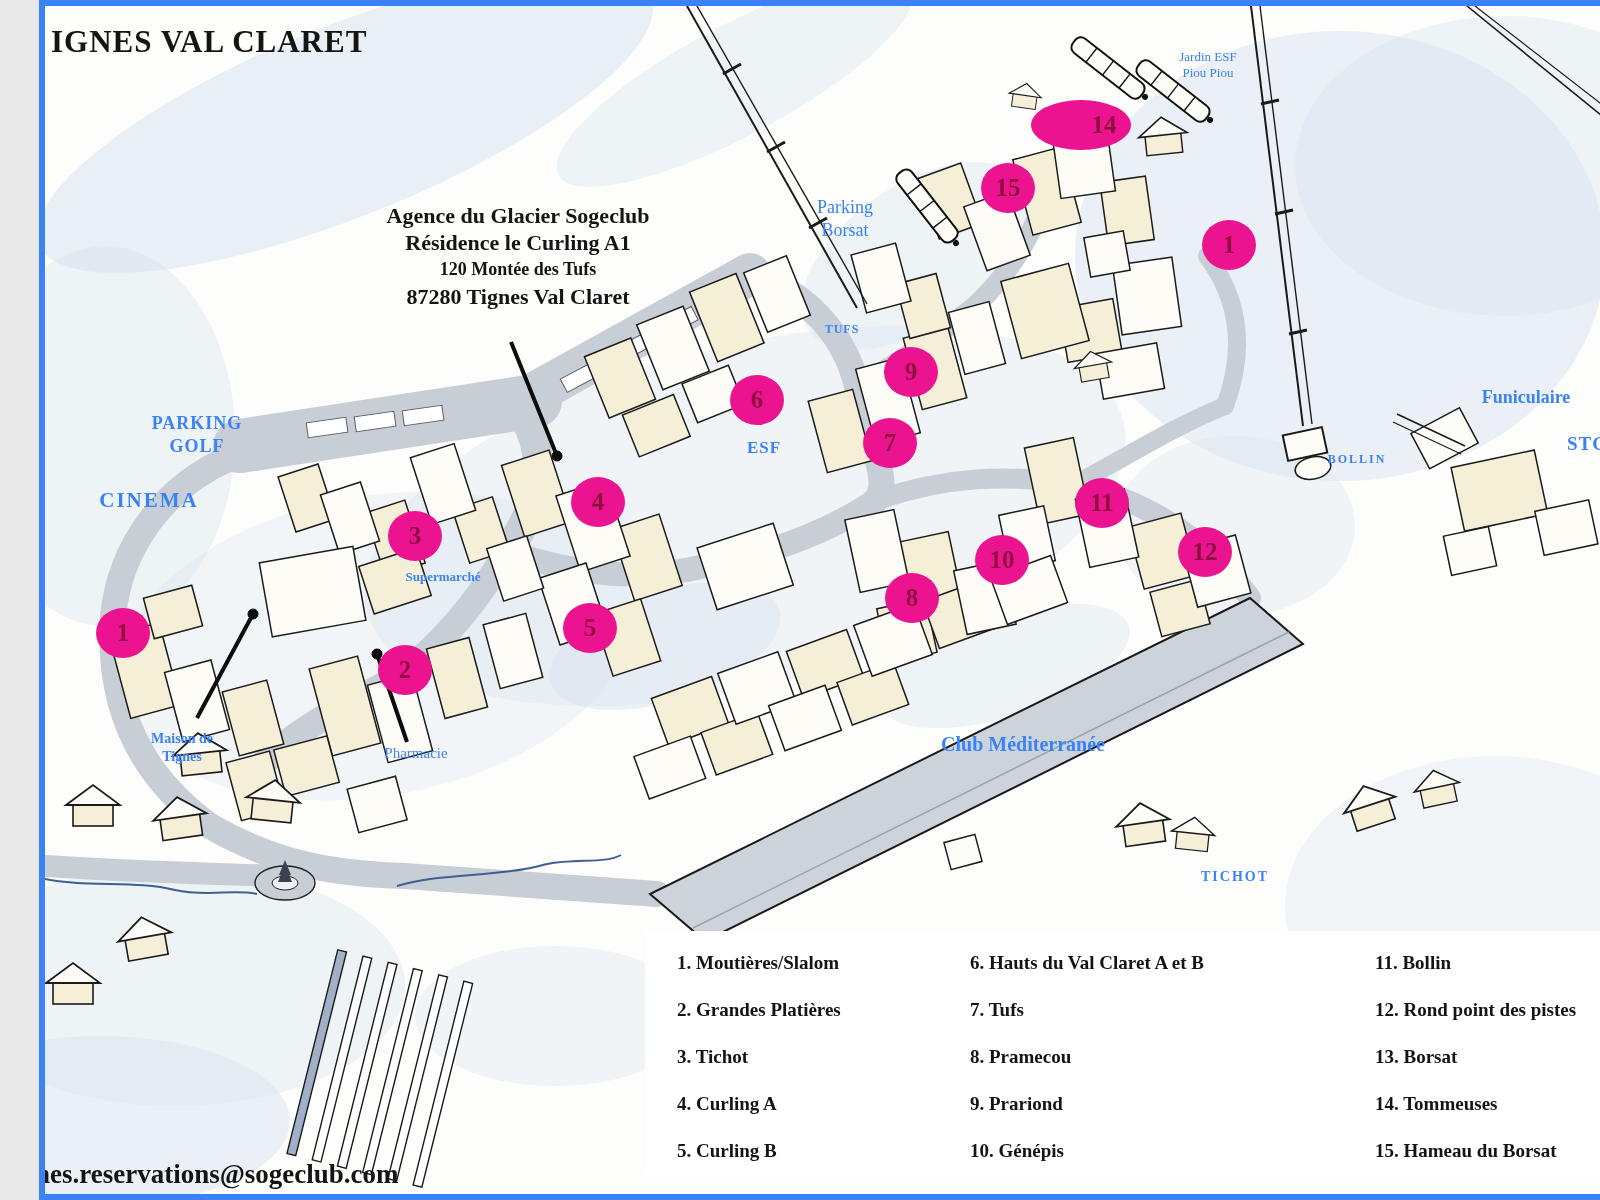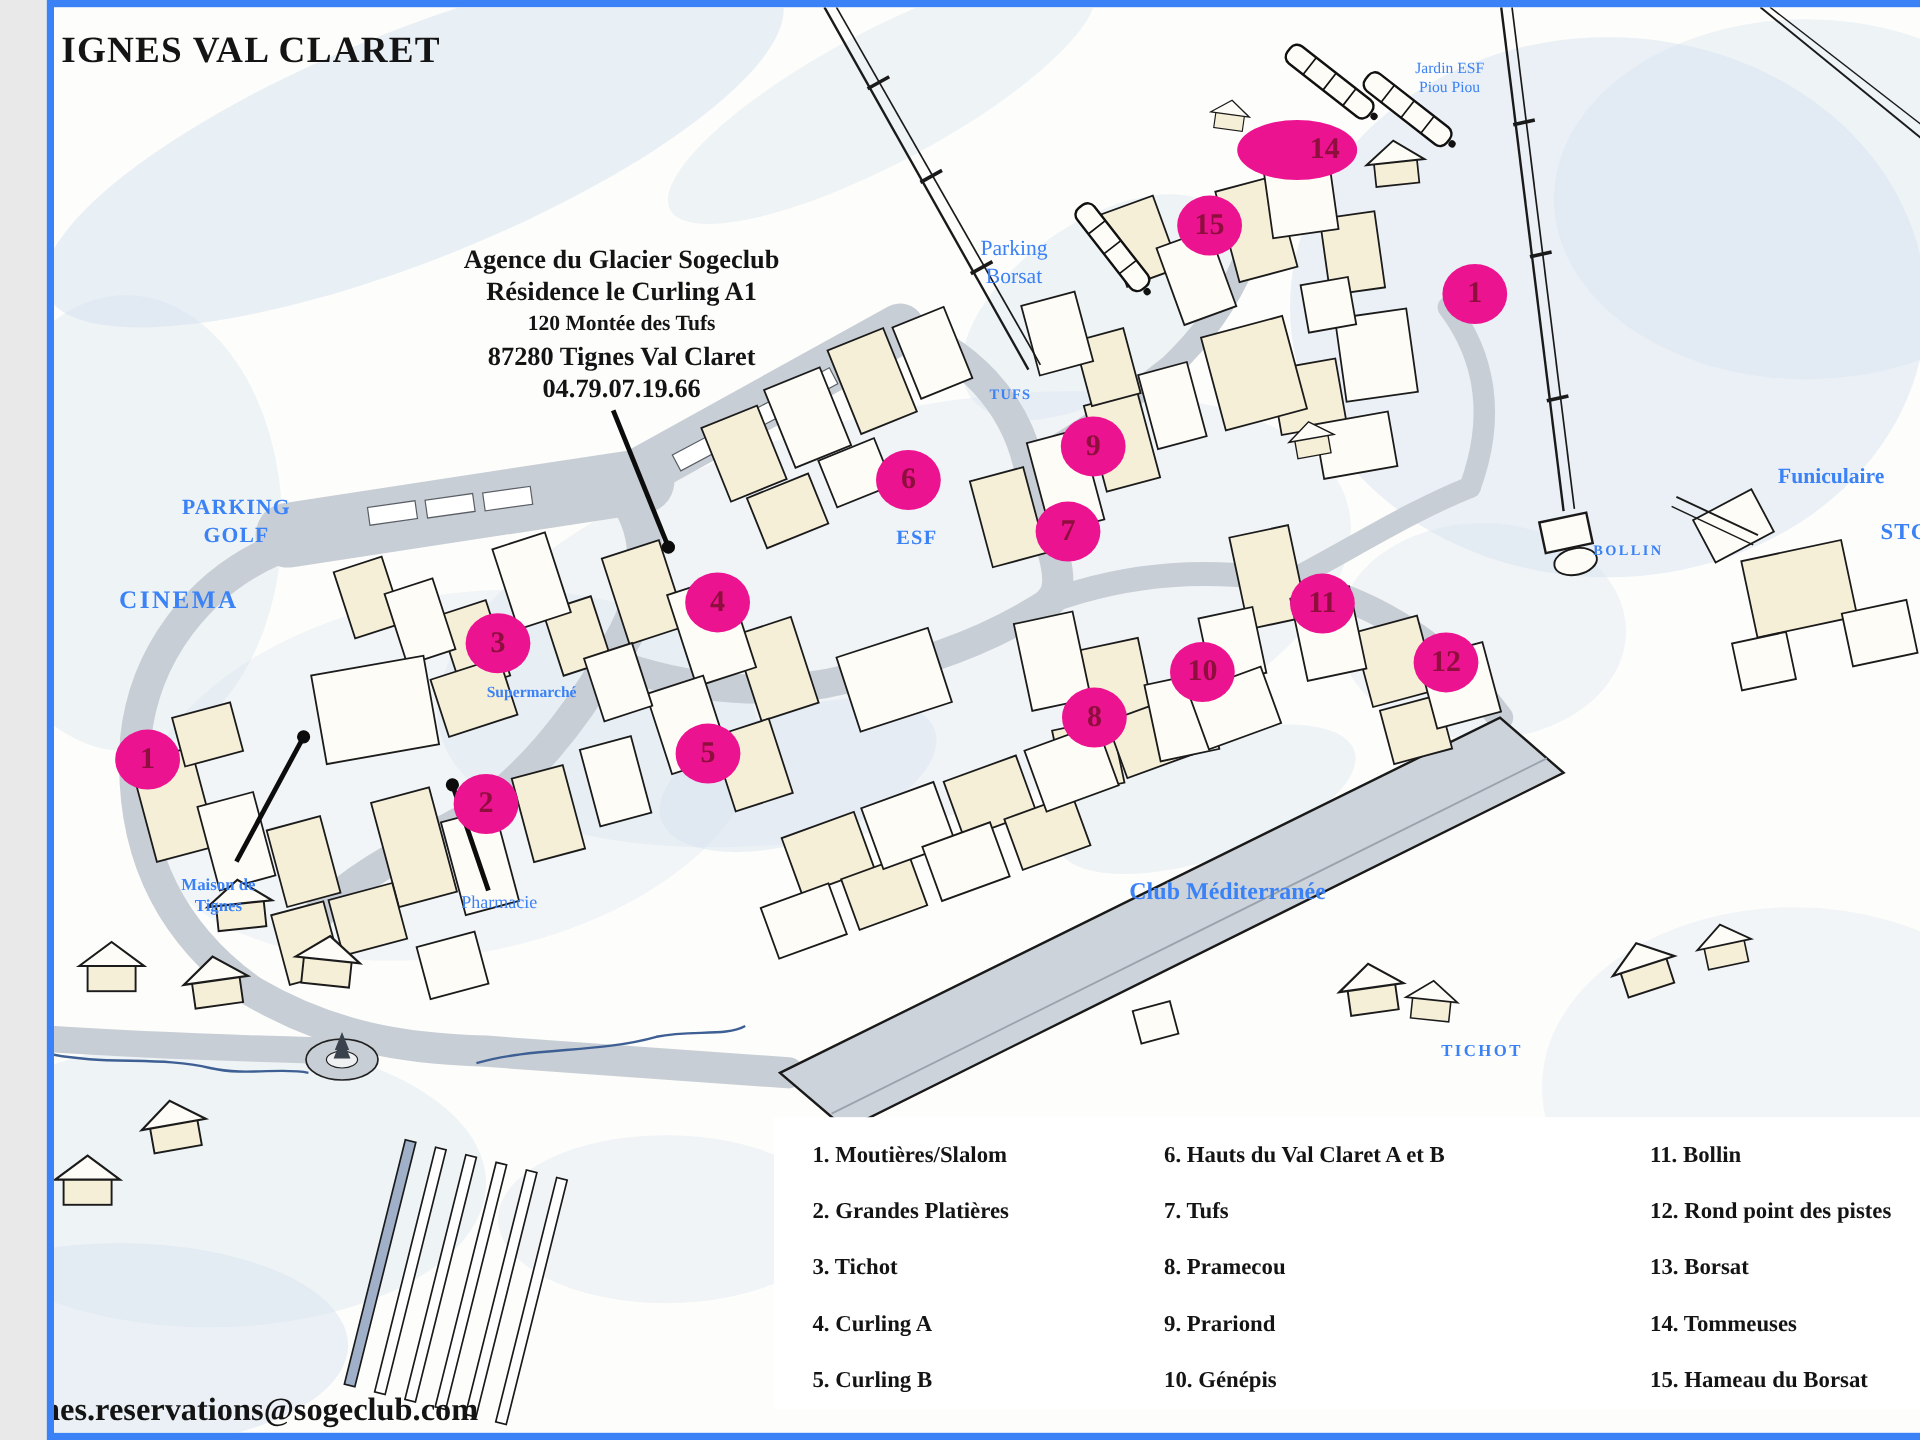--- a/index.html
+++ b/index.html
@@ -260,21 +260,20 @@
     <rect x="600" y="925" width="975" height="243" fill="#ffffff"></rect>
   </svg>
 
   <div class="page-title">IGNES VAL CLARET</div>
 
   <div class="agency">
     <div>Agence du Glacier Sogeclub</div>
     <div>Résidence le Curling A1</div>
     <div class="a-sm">120 Montée des Tufs</div>
     <div>87280 Tignes Val Claret</div>
-    <div>04.79.07.19.66</div>
   </div>
 
   <div id="labels">
       <div class="map-label" style="left: 152px; top: 428px; font-size: 18px; font-weight: bold; letter-spacing: 1px;">PARKING
 GOLF</div>
       <div class="map-label" style="left: 104px; top: 494px; font-size: 21px; font-weight: bold; letter-spacing: 2px;">CINEMA</div>
       <div class="map-label" style="left: 398px; top: 571px; font-size: 13px; font-weight: bold; letter-spacing: 0px;">Supermarché</div>
       <div class="map-label" style="left: 137px; top: 741px; font-size: 14px; font-weight: bold; letter-spacing: 0px;">Maison de
 Tignes</div>
       <div class="map-label" style="left: 371px; top: 747px; font-size: 15px; font-weight: normal; letter-spacing: 0px;">Pharmacie</div>

